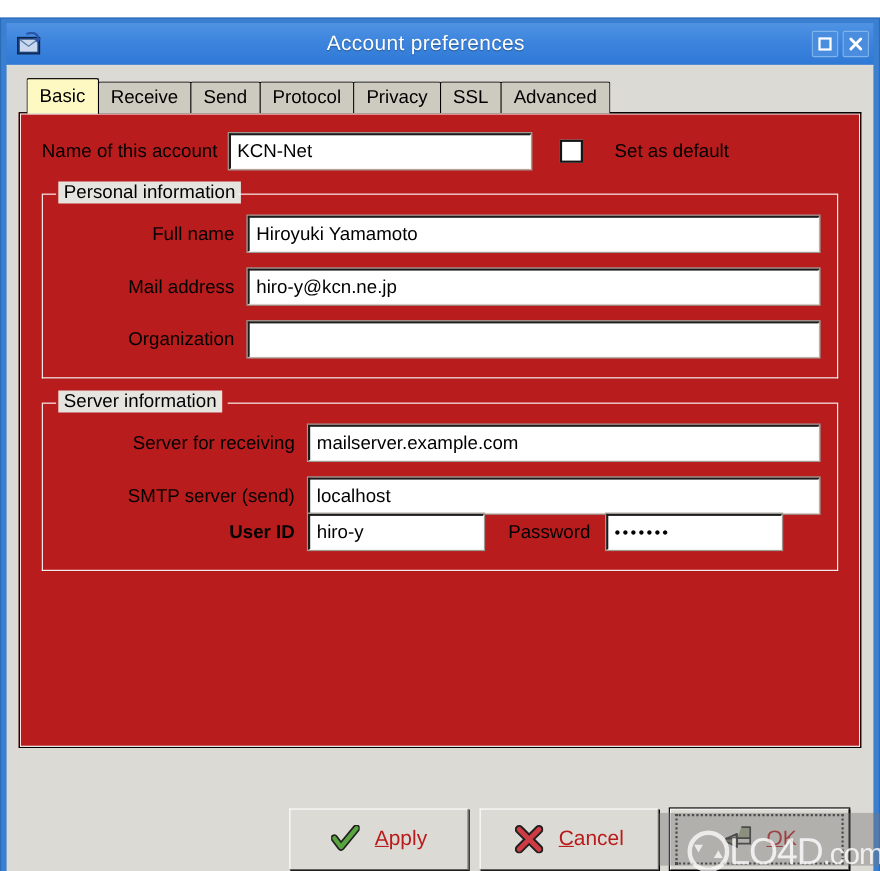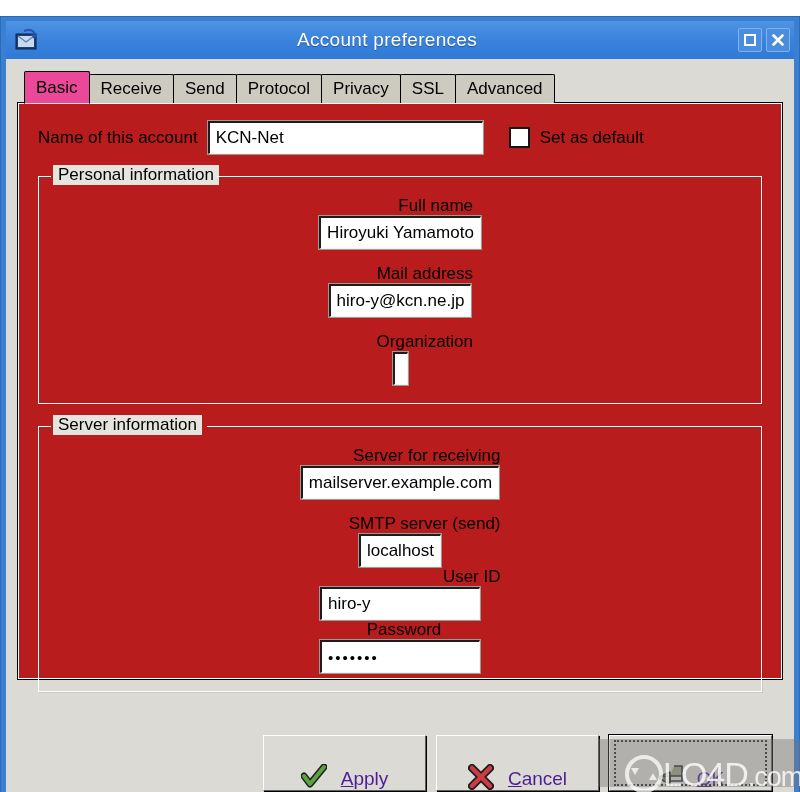--- a/index.html
+++ b/index.html
@@ -83,21 +83,21 @@
     font-size: 17px;
     color: #000000;
     background: #cdcabf;
     border: 1px solid #000000;
     border-bottom: none;
     margin-right: -1px;
     border-top-left-radius: 2px;
     border-top-right-radius: 2px;
   }
   .tab.active {
-    background: #ec4899;
+    background: #fef9c3;
     height: 33px;
     border-bottom: 1px solid #e6e4df;
     margin-bottom: -1px;
     z-index: 4;
   }
   #tabfill {
     flex: 1 1 auto;
     height: 29px;
     border-bottom: 1px solid #000000;
   }
@@ -137,21 +137,21 @@
   .field.pw { letter-spacing: 2px; font-size: 15px; }
 
   
   #acct-row {
     display: flex; align-items: center;
     gap: 10px;
     margin-bottom: 22px;
   }
   #acct-name-field { width: 275px; }
   #default-box {
-    display: flex; align-items: center; gap: 10px;
+    display: flex; align-items: center; gap: 29px;
     margin-left: 16px;
   }
   .checkbox {
     width: 21px; height: 21px;
     background: #ffffff;
     border: 2px solid #151515;
     flex: 0 0 auto;
   }
 
   
@@ -181,21 +181,20 @@
   }
   .group .topline-right {
     position: absolute;
     top: 0; right: 0; height: 1px;
     background: #ffffff;
   }
 
   .row {
     display: flex; align-items: center;
     margin-bottom: 15px;
-    flex-direction: column;
   }
   .row:last-child { margin-bottom: 0; }
   .row .lbl { text-align: right; }
 
   
   #g-personal .lbl { width: 170px; padding-right: 12px; }
   #g-personal .field { flex: 1 1 auto; }
 
   
   #proto-row .lbl { width: 115px; padding-right: 12px; }
@@ -232,21 +231,21 @@
     width: 0; height: 0;
     border-left: 7px solid transparent;
     border-right: 7px solid transparent;
     border-top: 8px solid #000000;
   }
 
   #srv-rows .lbl { width: 225px; padding-right: 12px; }
   #srv-rows .field { flex: 1 1 auto; }
 
   #idpw-row { display: flex; align-items: center; }
-  #idpw-row .lbl-id { width: 225px; padding-right: 12px; text-align: right; }
+  #idpw-row .lbl-id { width: 225px; padding-right: 12px; text-align: right; font-weight: bold; }
   #userid-field { width: 160px; }
   #idpw-row .lbl-pw { padding: 0 14px 0 22px; }
   #pw-field { width: 160px; }
 
   
   #actions {
     position: absolute;
     left: 11px; right: 11px;
     bottom: 8px;
     height: 60px;
@@ -257,24 +256,24 @@
     padding-right: 11px;
   }
   .btn {
     position: relative;
     width: 163px; height: 56px;
     background: #dcdad5;
     border: 1px solid #ffffff;
     border-right-color: #60605c;
     border-bottom-color: #60605c;
     box-shadow: 1px 1px 0 #000000;
-    display: flex; align-items: flex-end; justify-content: center;
+    display: flex; align-items: center; justify-content: center;
     gap: 14px;
     font-size: 19px;
-    color: #4c1d95;
+    color: #b91c1c;
   }
   .btn.focused { outline: 1px solid #000000; }
   .btn .focusring {
     position: absolute;
     left: 4px; right: 4px; top: 4px; bottom: 4px;
     border: 2px dotted #2b2b2b;
   }
   .btn .icon { width: 26px; height: 26px; flex: 0 0 auto; }
   .btn .icon svg { display: block; }
   .acc { text-decoration: underline; }

